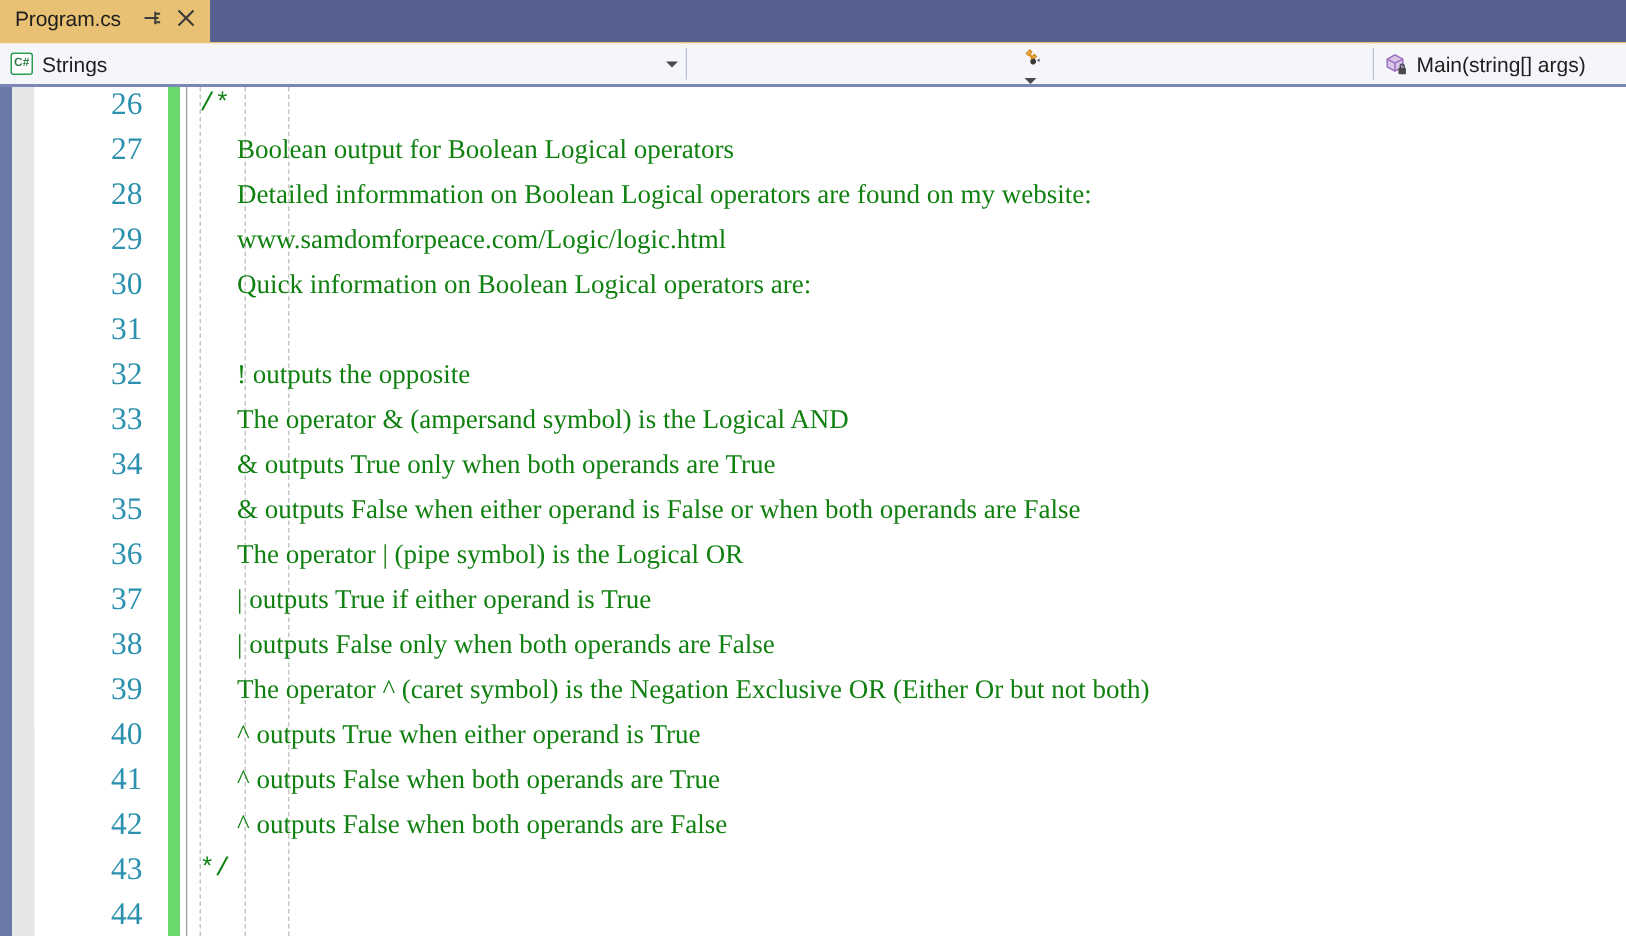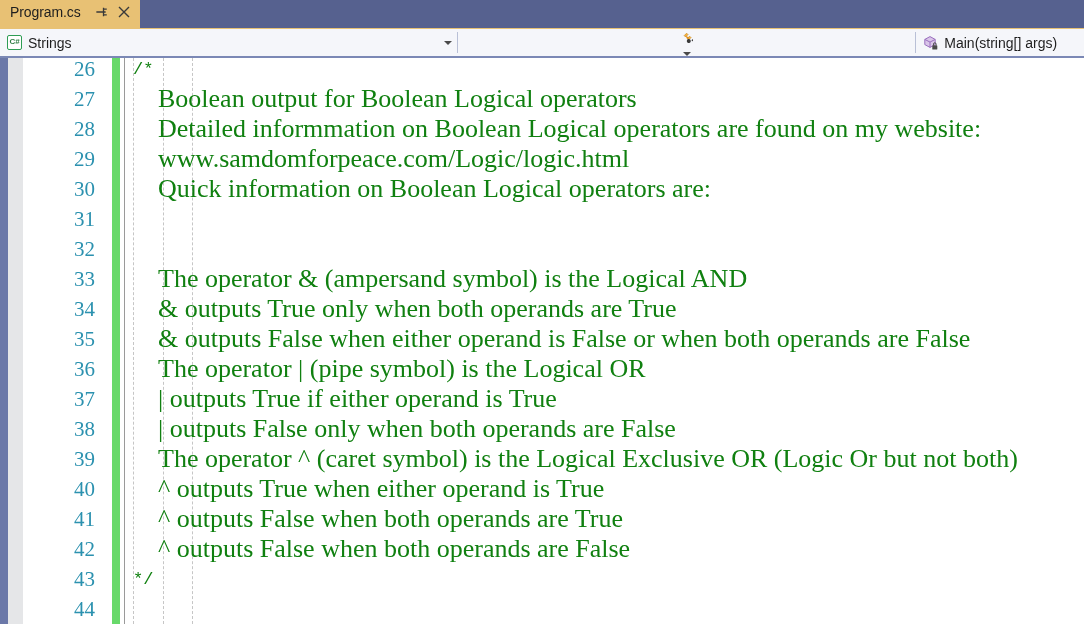--- a/index.html
+++ b/index.html
@@ -221,21 +221,21 @@
 
   .code-line {
     position: absolute;
     left: 0;
     height: 30px;
     line-height: 30px;
     white-space: pre;
   }
   .code-line .tok-comment-serif {
     font-family: "Liberation Serif", serif;
-    font-size: 26px;
+    font-size: 18px;
     color: #108010;
   }
   .code-line .tok-comment-mono {
     font-family: "Liberation Mono", monospace;
     font-size: 17px;
     color: #108010;
   }
 </style>
 </head>
 <body>
@@ -335,27 +335,28 @@
 
     <div id="code-surface">
       <div class="indent-guide" id="indent-guide-1"></div>
       <div class="indent-guide" id="indent-guide-2"></div>
       <div class="indent-guide" id="indent-guide-3"></div>
     <div class="code-line" style="top: -4px; left: 8px;"><span class="tok-comment-mono">/*</span></div>
         <div class="code-line" style="top: 26px; left: 33px;"><span class="tok-comment-serif">Boolean output for Boolean Logical operators</span></div>
         <div class="code-line" style="top: 56px; left: 33px;"><span class="tok-comment-serif">Detailed informmation on Boolean Logical operators are found on my website:</span></div>
         <div class="code-line" style="top: 86px; left: 33px;"><span class="tok-comment-serif">www.samdomforpeace.com/Logic/logic.html</span></div>
         <div class="code-line" style="top: 116px; left: 33px;"><span class="tok-comment-serif">Quick information on Boolean Logical operators are:</span></div>
+        <div class="code-line" style="top: 176px; left: 33px;"><span class="tok-comment-serif">! outputs the opposite</span></div>
         <div class="code-line" style="top: 206px; left: 33px;"><span class="tok-comment-serif">The operator &amp; (ampersand symbol) is the Logical AND</span></div>
         <div class="code-line" style="top: 236px; left: 33px;"><span class="tok-comment-serif">&amp; outputs True only when both operands are True</span></div>
         <div class="code-line" style="top: 266px; left: 33px;"><span class="tok-comment-serif">&amp; outputs False when either operand is False or when both operands are False</span></div>
         <div class="code-line" style="top: 296px; left: 33px;"><span class="tok-comment-serif">The operator | (pipe symbol) is the Logical OR</span></div>
         <div class="code-line" style="top: 326px; left: 33px;"><span class="tok-comment-serif">| outputs True if either operand is True</span></div>
         <div class="code-line" style="top: 356px; left: 33px;"><span class="tok-comment-serif">| outputs False only when both operands are False</span></div>
-        <div class="code-line" style="top: 386px; left: 33px;"><span class="tok-comment-serif">The operator ^ (caret symbol) is the Logical Exclusive OR (Logic Or but not both)</span></div>
+        <div class="code-line" style="top: 386px; left: 33px;"><span class="tok-comment-serif">The operator ^ (caret symbol) is the Negation Exclusive OR (Either Or but not both)</span></div>
         <div class="code-line" style="top: 416px; left: 33px;"><span class="tok-comment-serif">^ outputs True when either operand is True</span></div>
         <div class="code-line" style="top: 446px; left: 33px;"><span class="tok-comment-serif">^ outputs False when both operands are True</span></div>
         <div class="code-line" style="top: 476px; left: 33px;"><span class="tok-comment-serif">^ outputs False when both operands are False</span></div>
         <div class="code-line" style="top: 506px; left: 8px;"><span class="tok-comment-mono">*/</span></div>
         <div class="code-line" style="top: 536px; left: 8px;"><span class="tok-comment-mono"></span></div>
       </div>
   </div>
 
 </div>
 

